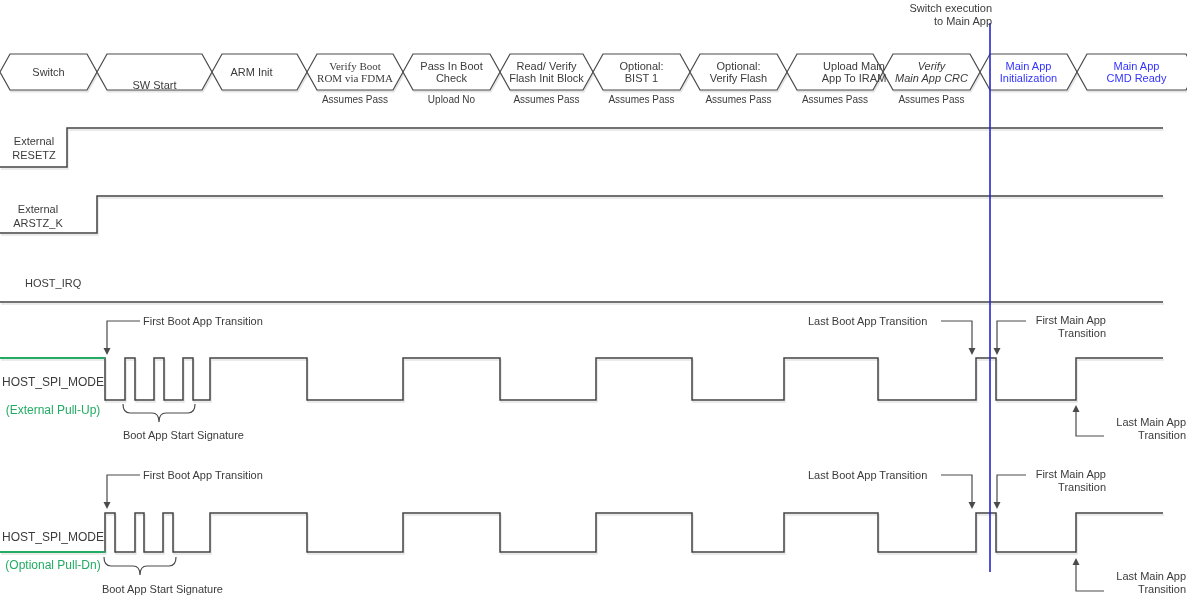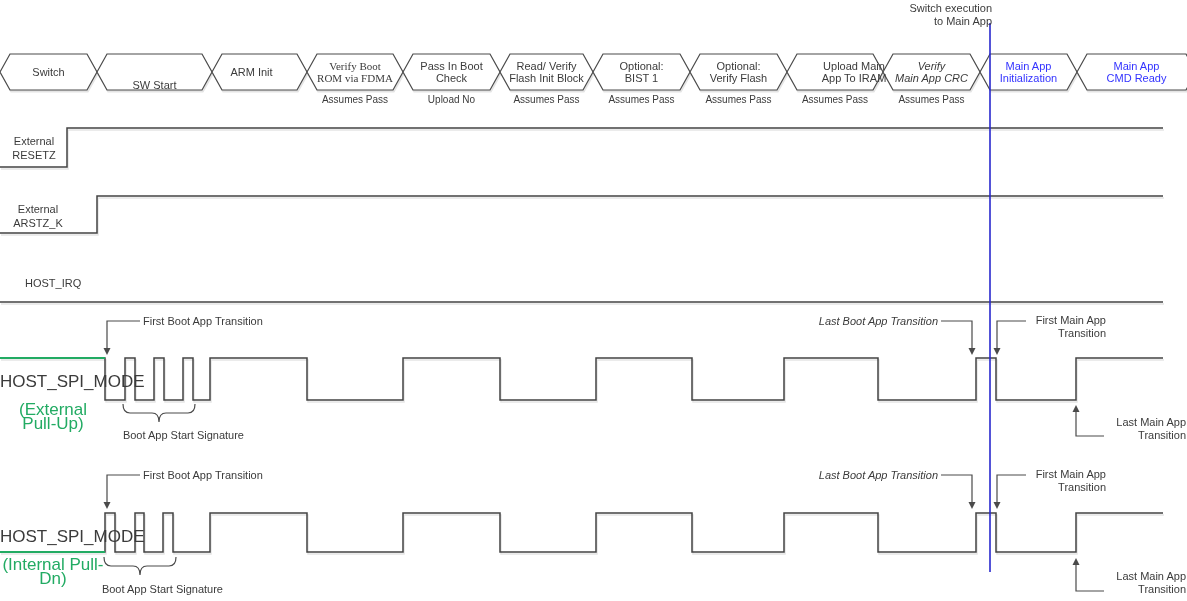--- a/index.html
+++ b/index.html
@@ -5,29 +5,29 @@
   html,body{margin:0;padding:0;background:#fff;}
   #canvas{
     position:relative;width:1187px;height:601px;background:#fff;overflow:hidden;
     font-family:"Liberation Sans",sans-serif;color:#3b3b3b;
   }
   #art{position:absolute;left:0;top:0;}
   .shadowed{filter:drop-shadow(1.5px 2px 0 #e4e4e4);}
   .txt{position:absolute;font-size:11px;line-height:13px;white-space:pre-line;}
   .nowrap{white-space:nowrap;}
   .center{text-align:right;}
-  .right{text-align:right;font-style:italic;}
+  .right{text-align:left;}
   .stage-label{
     position:absolute;top:54px;height:36px;display:flex;align-items:center;justify-content:center;
     text-align:center;font-size:11px;line-height:12.5px;white-space:pre-line;color:#3b3b3b;
   }
   .stage-label.accent{color:#3333ff;}
   .stage-note{position:absolute;top:93px;text-align:center;font-size:10px;line-height:13px;color:#3b3b3b;white-space:nowrap;}
   .sig{position:absolute;text-align:center;font-size:11px;line-height:14px;white-space:pre-line;}
-  .sig .big{font-size:17px;}
+  .sig .big{font-size:12px;}
   .green-txt{color:#22ab63;}
 </style>
 </head>
 <body>
 
 <div id="canvas">
 
   <svg id="art" width="1187" height="601" viewBox="0 0 1187 601">
       <g class="shadowed" fill="#fff" stroke="#4a4a4a" stroke-width="1.2">
         <polygon points="0,72 10,54 87,54 97,72 87,90 10,90"></polygon>
@@ -115,21 +115,21 @@
 ARSTZ_K</div>
   <div class="sig nowrap" style="left:25px;top:276px;text-align:left">HOST_IRQ</div>
 
   <div class="sig" style="left:0px;top:361px;width:106px">
     <div class="big">HOST_SPI_MODE</div>
     <div class="big green-txt">(External Pull-Up)</div>
   </div>
 
   <div class="sig" style="left:0px;top:516px;width:106px">
     <div class="big">HOST_SPI_MODE</div>
-    <div class="big green-txt">(Internal Pull-Dn)</div>
+    <div class="big green-txt">(Optional Pull-Dn)</div>
   </div>
 
   <div class="txt nowrap" style="left:143px;top:315px">First Boot App Transition</div>
   <div class="txt nowrap right" style="left:808px;top:315px;width:130px">Last Boot App Transition</div>
   <div class="txt center" style="left:1028px;top:314px;width:78px">First Main App
 Transition</div>
   <div class="txt center" style="left:1106px;top:416px;width:80px">Last Main App
 Transition</div>
   <div class="txt center nowrap" style="left:106px;top:429px;width:138px">Boot App Start Signature</div>
 

